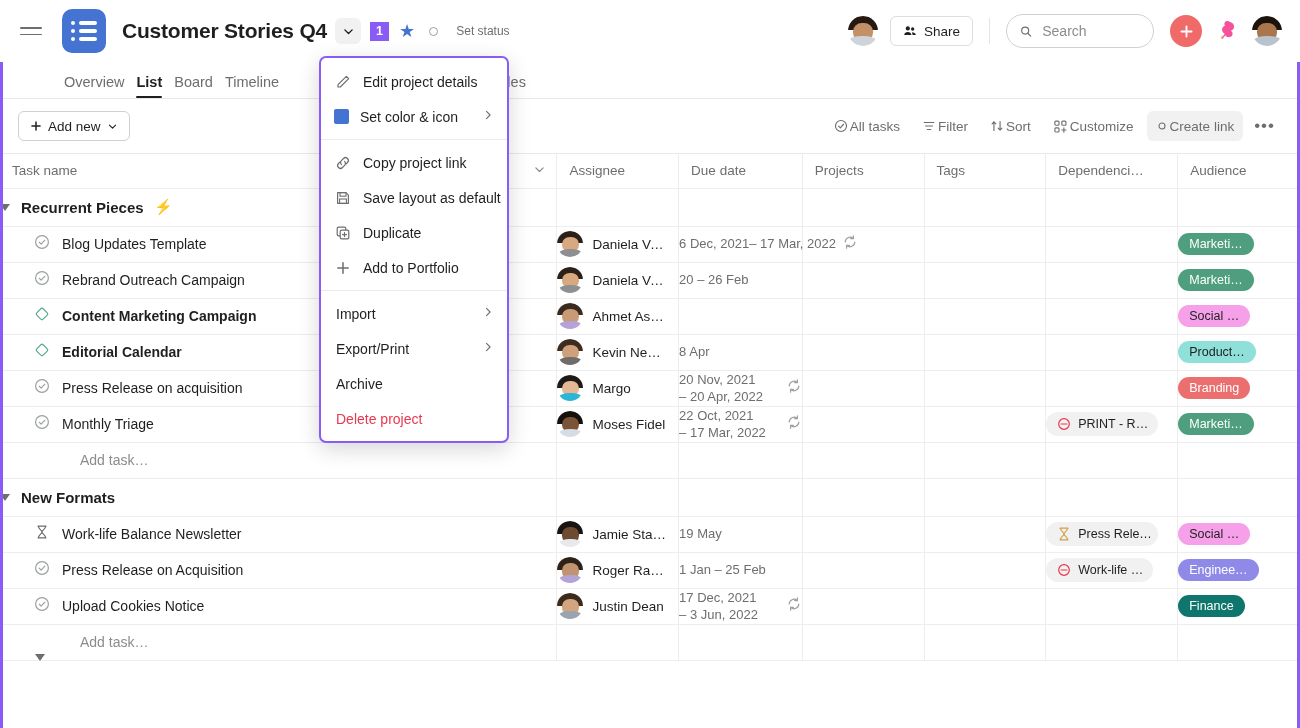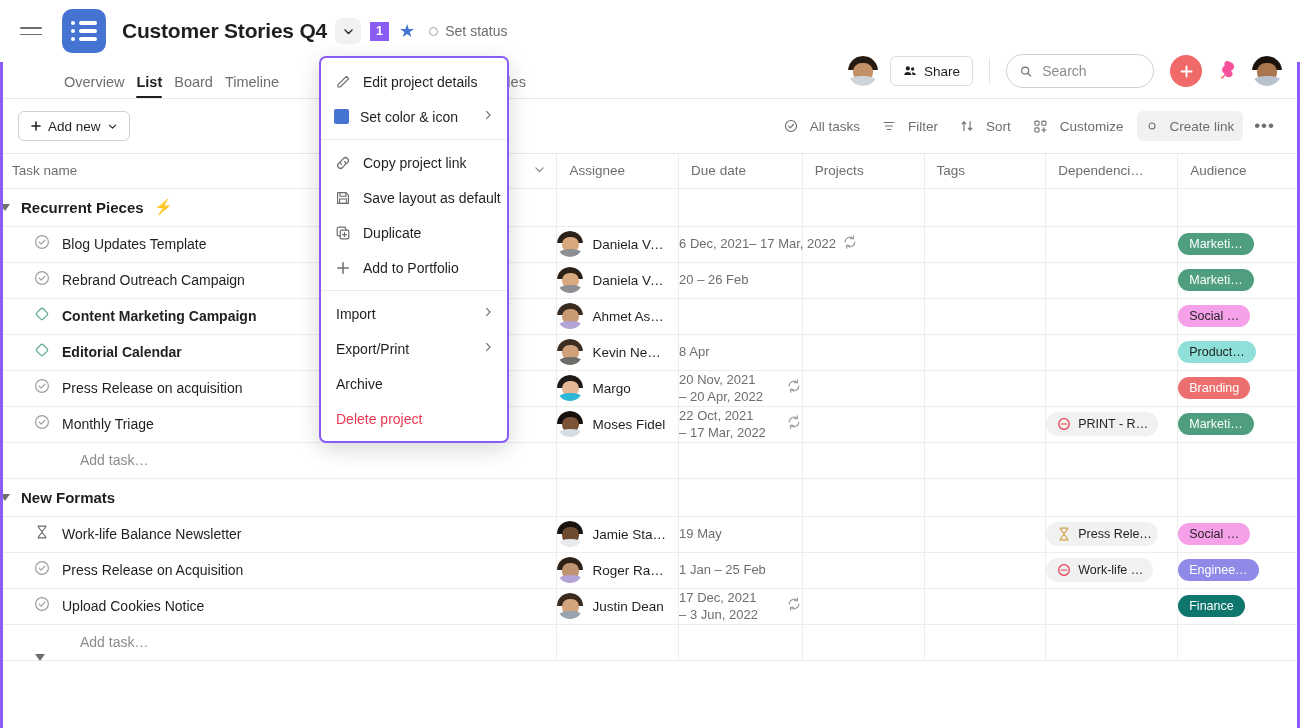--- a/index.html
+++ b/index.html
@@ -41,29 +41,29 @@
     cursor:pointer; border:none;
   }
   .caret-btn svg { display:block; }
   .count-badge {
     margin-left: 9px; min-width:19px; height:19px; background:#8a5cf6;
     color:#fff; font-size:12.5px; font-weight:600; display:flex;
     align-items:center; justify-content:center; padding:0 4px;
   }
   .star { margin-left: 10px; color:#4573d2; font-size:18px; line-height:1; cursor:pointer;}
   .set-status {
-    margin-left: 14px; display:flex; align-items:center; gap:7px;
-    color:#6d6e6f; font-size:14px; cursor:pointer;
+    margin-left: 14px; display:flex; align-items:center; gap:18px;
+    color:#6d6e6f; font-size:12px; cursor:pointer;
   }
   .status-ring { width:9px; height:9px; border-radius:50%; border:1.4px solid #9ca0a3; }
 
   
   .top-right {
     position:absolute; right:18px; top:0; height:62px;
-    display:flex; align-items:center; gap:0;margin-top:40px;
+    display:flex; align-items:center; gap:0;
   }
   .avatar { border-radius:50%; flex-shrink:0; background-size:cover; position:relative; overflow:hidden;}
   .av-sm { width:26px; height:26px; }
   .av-md { width:30px; height:30px; }
   .share-btn {
     margin-left: 12px; height:30px; padding:0 12px; border:1px solid #dcdde0;
     border-radius:6px; background:#fff; display:flex; align-items:center; gap:7px;
     font-size:13.5px; color:#1e1f21; cursor:pointer; font-family:inherit;
   }
   .vdiv { width:1px; height:26px; background:#e3e4e6; margin:0 16px; }
@@ -106,21 +106,21 @@
     position:relative; justify-content:space-between;
   }
   .addnew-btn {
     height:30px; padding:0 11px; border:1px solid #cfd0d3; border-radius:6px;
     background:#fff; display:flex; align-items:center; gap:6px; cursor:pointer;
     font-size:13.5px; color:#1e1f21; font-family:inherit;
   }
   .tool-right { display:flex; align-items:center; gap:4px; }
   .tool-item {
     height:30px; padding:0 9px; border-radius:6px; display:flex; align-items:center;
-    gap:12px; font-size:13.5px; color:#6d6e6f; cursor:pointer; white-space:nowrap;
+    gap:2px; font-size:13.5px; color:#6d6e6f; cursor:pointer; white-space:nowrap;
   }
   .tool-item.chip { background:#f1f1f2; color:#6d6e6f; }
   .tool-dots { padding:0 7px; font-size:17px; letter-spacing:1px; color:#6d6e6f; }
 
   
   .tablewrap { position:relative; border-top:1px solid #e8e8e9; }
   table.grid { border-collapse:collapse; table-layout:fixed; width:1300px; }
   table.grid th, table.grid td {
     border-right:1px solid #ededee; border-bottom:1px solid #ededee;
     text-align:left; vertical-align:middle; padding:0;

